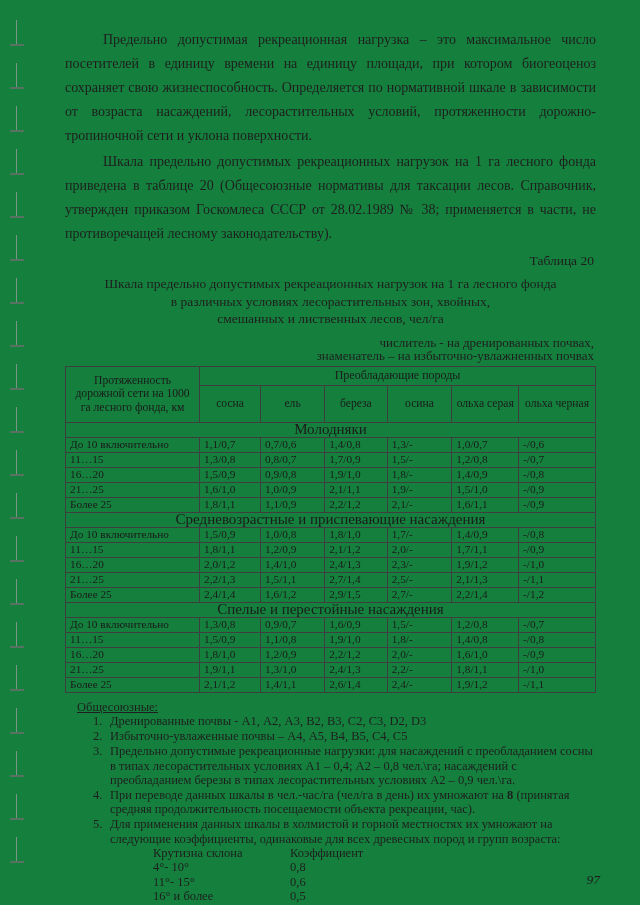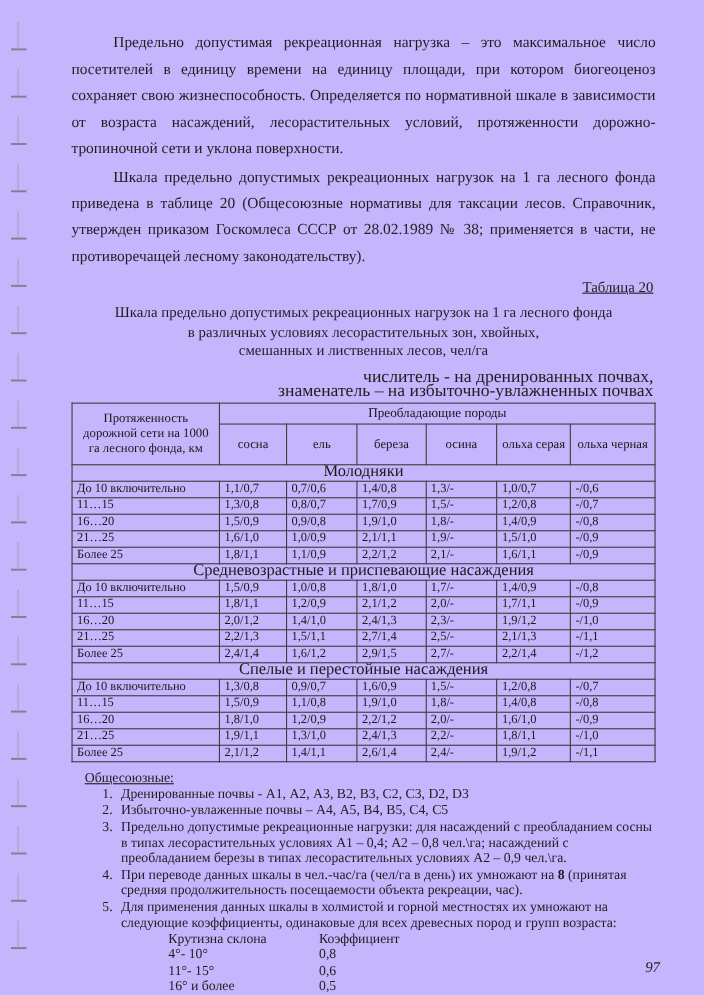--- a/index.html
+++ b/index.html
@@ -1,41 +1,41 @@
 <!DOCTYPE html>
 <html lang="ru"><head>
 <meta charset="utf-8">
 <style>
   html,body{margin:0;padding:0;background:#e8e8e8;}
   .page{
     position:relative;width:640px;height:905px;margin:0 auto;
-    background:#c4b5fd;color:#1e1e1e;
+    background:#15803d;color:#1e1e1e;
     font-family:"Liberation Serif","DejaVu Serif",serif;
     overflow:hidden;
   }
   
   .margin-marks{
     position:absolute;left:7px;top:20px;width:22px;height:858px;
     background-image:
       linear-gradient(to bottom,#9c9c9c 0,#9c9c9c 24px,transparent 24px),
       linear-gradient(to bottom,#6e6e6e 0,#6e6e6e 2px,transparent 2px);
     background-size:1px 43px,14px 43px;
     background-position:9px 0,3px 24px;
     background-repeat:repeat-y,repeat-y;
     opacity:.75;
   }
   .content{position:absolute;left:65px;top:28px;width:531px;}
   .body-par{
     font-size:14px;line-height:24px;text-align:justify;
     text-indent:38px;margin:0;
   }
   .body-par + .body-par{margin-top:2px;}
-  .table-label{font-size:13.5px;text-align:right;margin:7px 2px 6px 0;text-decoration:underline;}
+  .table-label{font-size:13.5px;text-align:right;margin:7px 2px 6px 0;}
   .table-title{font-size:13.5px;line-height:17.5px;text-align:center;margin:0 10px;}
-  .legend{font-size:16px;line-height:13.5px;text-align:right;margin:8px 2px 3px 0;}
+  .legend{font-size:13px;line-height:13.5px;text-align:right;margin:8px 2px 3px 0;}
   table.load{
     width:100%;border-collapse:collapse;table-layout:fixed;
     font-size:11.3px;color:#1a1a1a;
   }
   table.load td{border:1px solid #3e3e3e;padding:0 4px;overflow:hidden;}
   td.c-head{text-align:center;vertical-align:middle;line-height:13.5px;font-size:11.6px;padding:2px 3px;}
   td.group-head{height:18px;font-size:12px;}
   td.sp-head{height:36px;}
   td.section-cell{text-align:center;height:14px;line-height:13px;font-size:15px;padding:0 2px;}
   td.row-label{text-align:left;height:14px;line-height:13px;padding-left:5px;}

